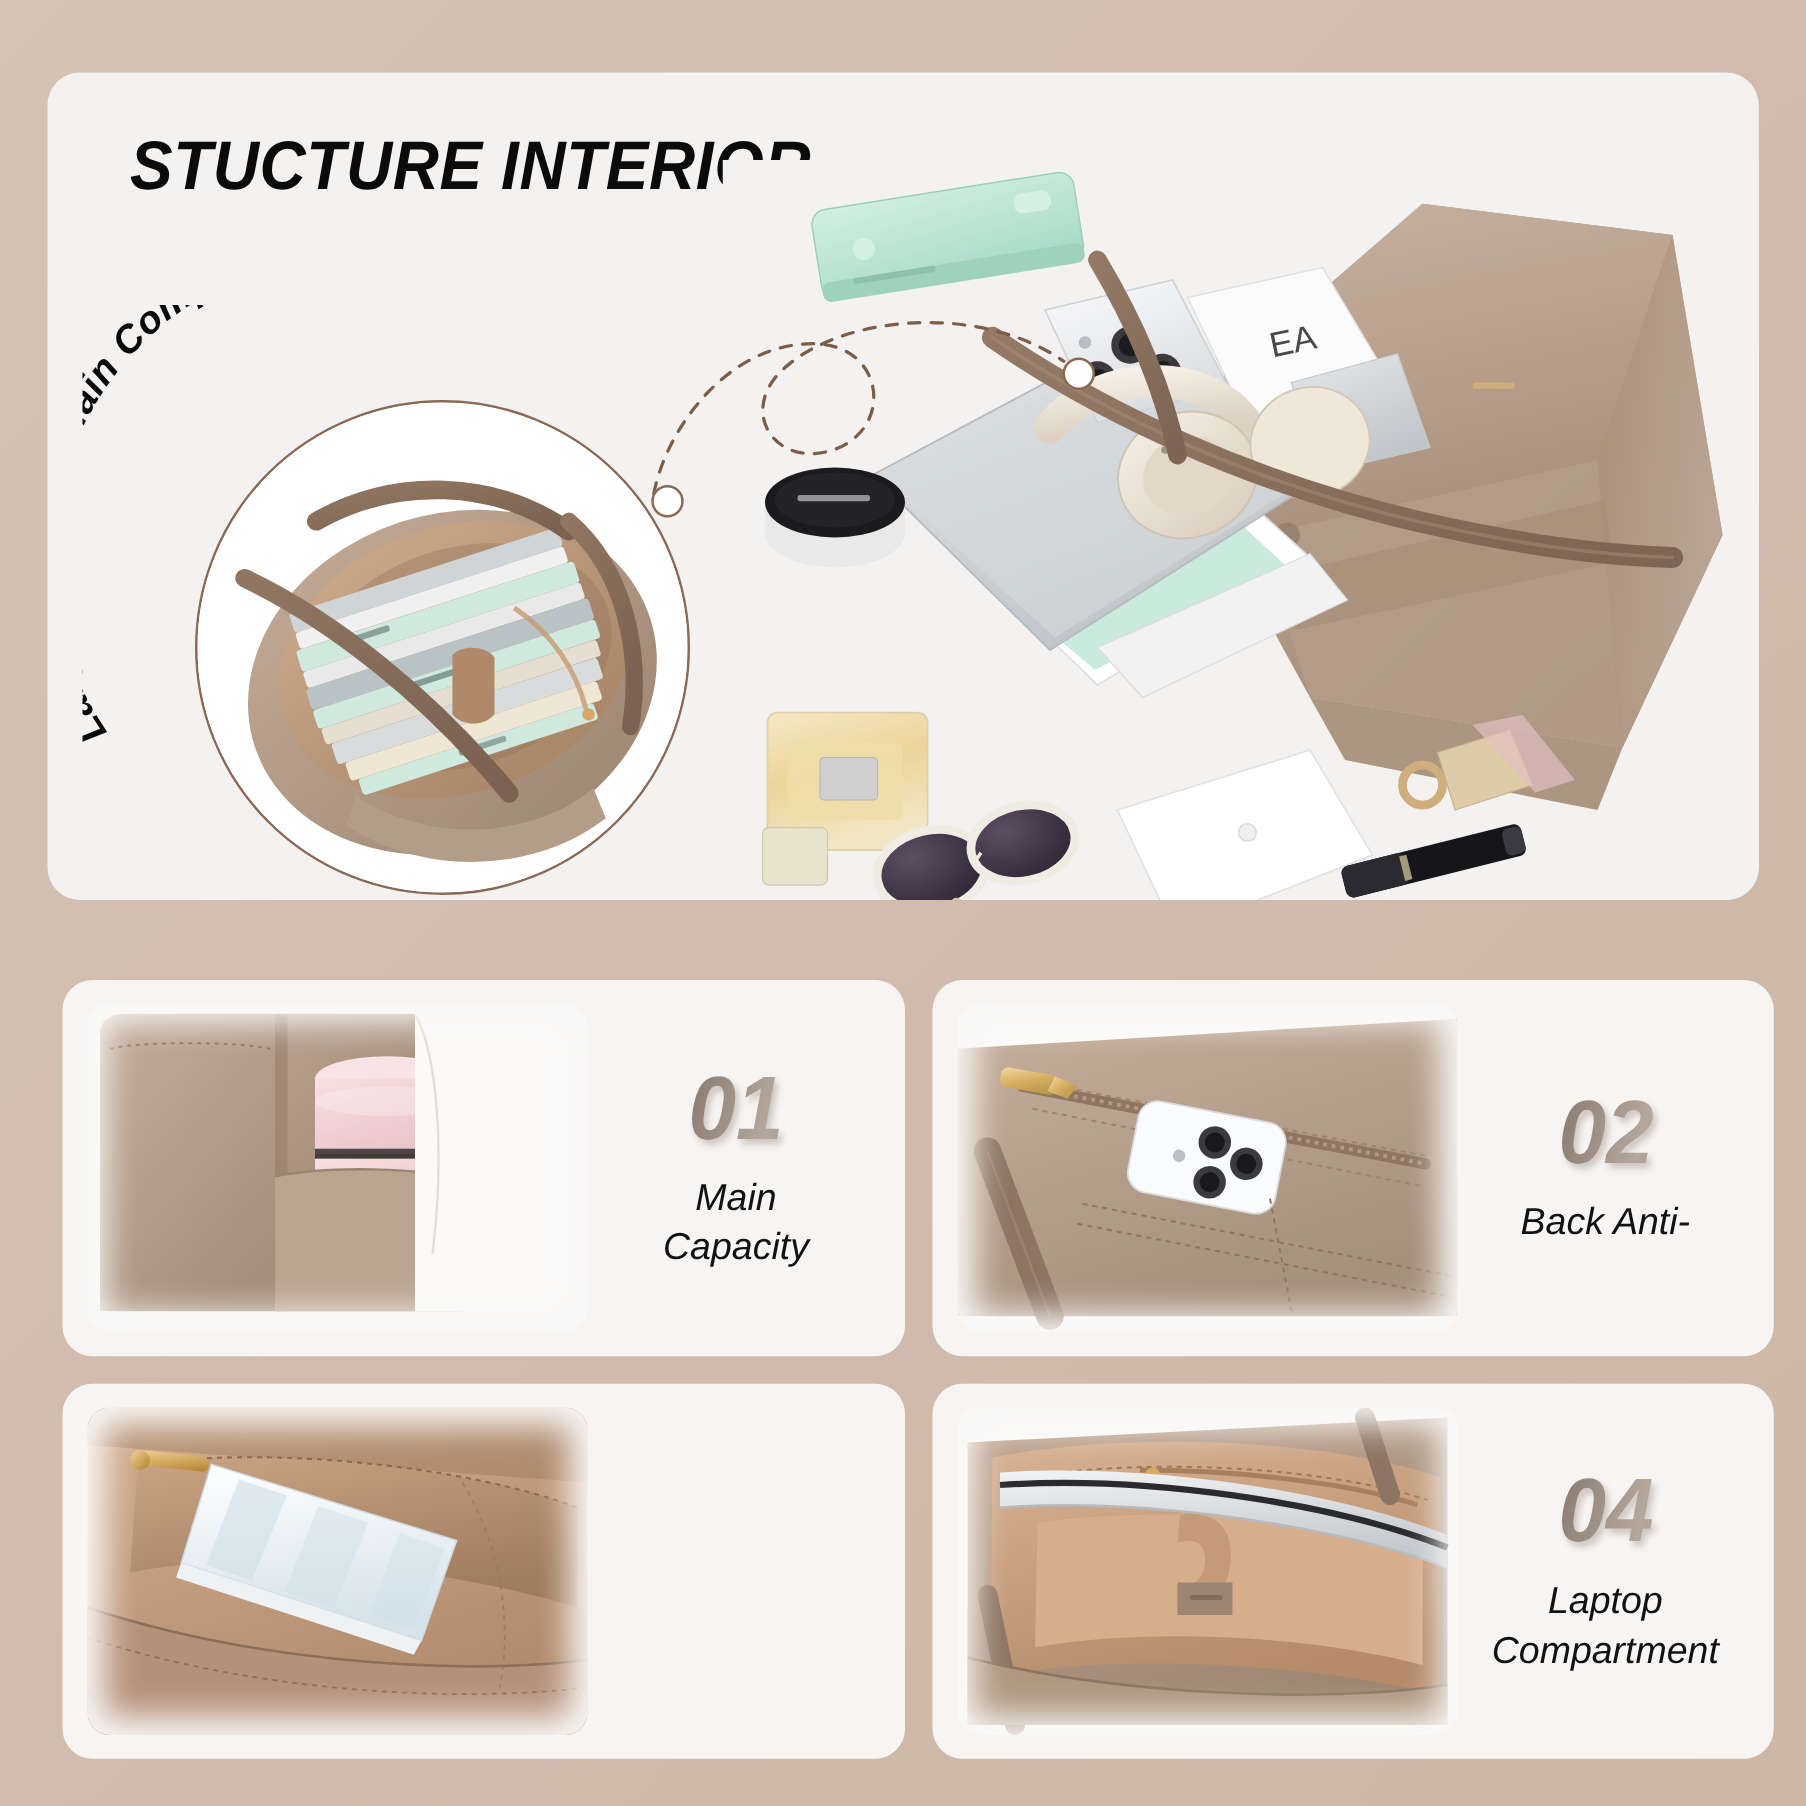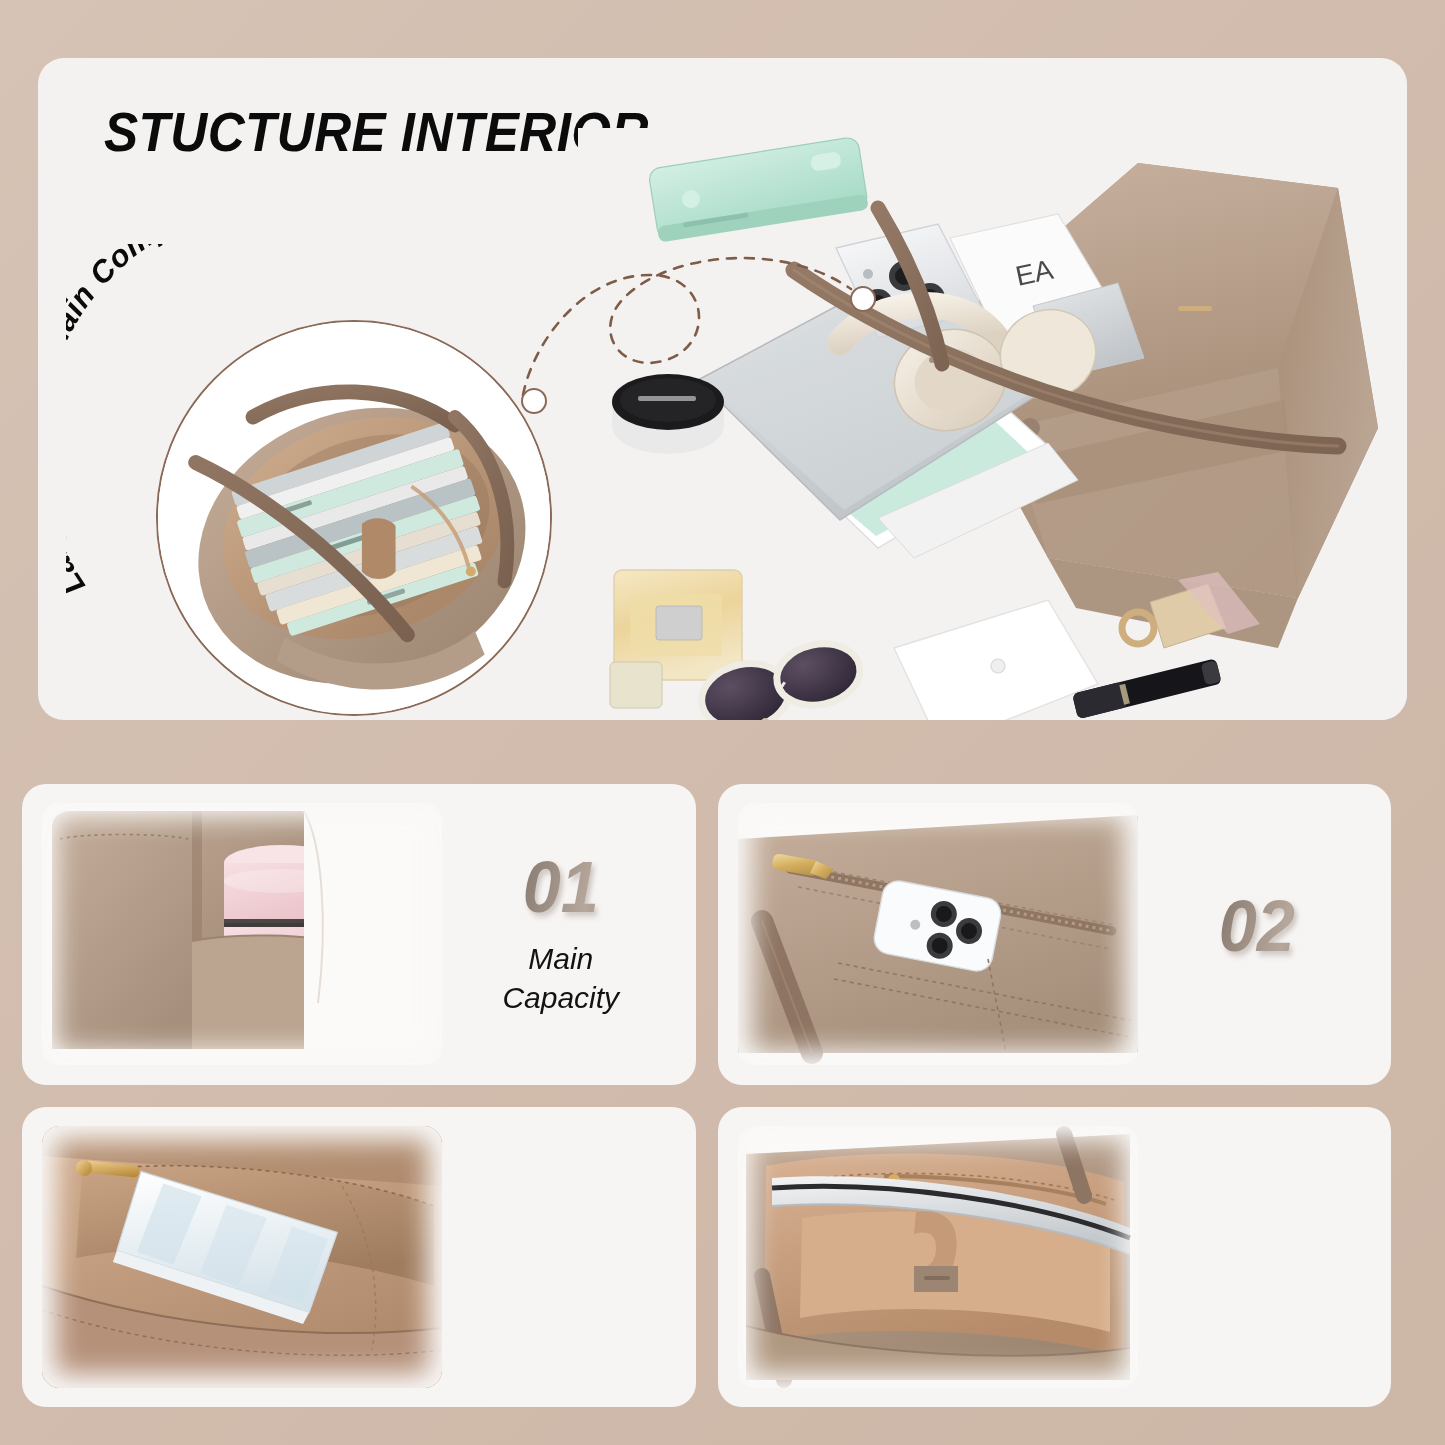--- a/index.html
+++ b/index.html
@@ -67,21 +67,21 @@
   }
   .node-a { left: 483px; top: 330px; }
   .node-b { left: 812px; top: 228px; }
 
   
   .hero-photo { position: absolute; left: 540px; top: 70px; width: 830px; height: 600px; }
 
   
   .grid {
     position: absolute;
-    left: 22px; top: 784px;
+    left: 50px; top: 784px;
     width: 1369px; height: 623px;
     display: grid;
     grid-template-columns: 1fr 1fr;
     grid-template-rows: 1fr 1fr;
     gap: 22px 22px;
   }
 
   .fcard {
     background: #f7f5f4;
     border-radius: 24px;
@@ -444,20 +444,21 @@
           <path d="M250 156 L 268 250" stroke="#8e7663" stroke-width="1.6" stroke-dasharray="4 4"></path>
 
           <path d="M24 118 L 74 250" stroke="#8e7563" stroke-width="22" stroke-linecap="round"></path>
           <path d="M24 118 L 74 250" stroke="#a68b76" stroke-width="2" opacity="0.6"></path>
         </svg>
         <div class="vig"></div>
       </div>
       <div class="txt">
         <div class="fnum">02</div>
         <div class="flabel">
+          <div>Back Anti-</div>
         </div>
       </div>
     </div>
 
     <div class="fcard">
       <div class="photo-wrap">
         <svg viewBox="0 0 400 262" width="400" height="262">
           <defs>
             <linearGradient id="p3a" x1="0" y1="0" x2="0.5" y2="1">
                 <stop offset="0" stop-color="#d3ae90"></stop>
@@ -541,16 +542,23 @@
           <rect x="186" y="150" width="26" height="4" rx="2" fill="#7c6755" opacity="0.8"></rect>
 
           <path d="M326 8 L 346 70" stroke="#8e7563" stroke-width="16" stroke-linecap="round"></path>
           <path d="M24 150 L 46 254" stroke="#8e7563" stroke-width="16" stroke-linecap="round"></path>
 
           <path d="M8 200 C 120 228, 280 238, 392 222 L 392 254 L 8 254 Z" fill="#b09880"></path>
           <path d="M8 200 C 120 228, 280 238, 392 222" fill="none" stroke="#8d7563" stroke-width="2"></path>
         </svg>
         <div class="vig"></div>
       </div>
+      <div class="txt">
+        <div class="fnum">04</div>
+        <div class="flabel">
+          <div>Laptop</div>
+          <div>Compartment</div>
+        </div>
+      </div>
     </div>
 
   </div>
 </div>
 
 </body></html>

